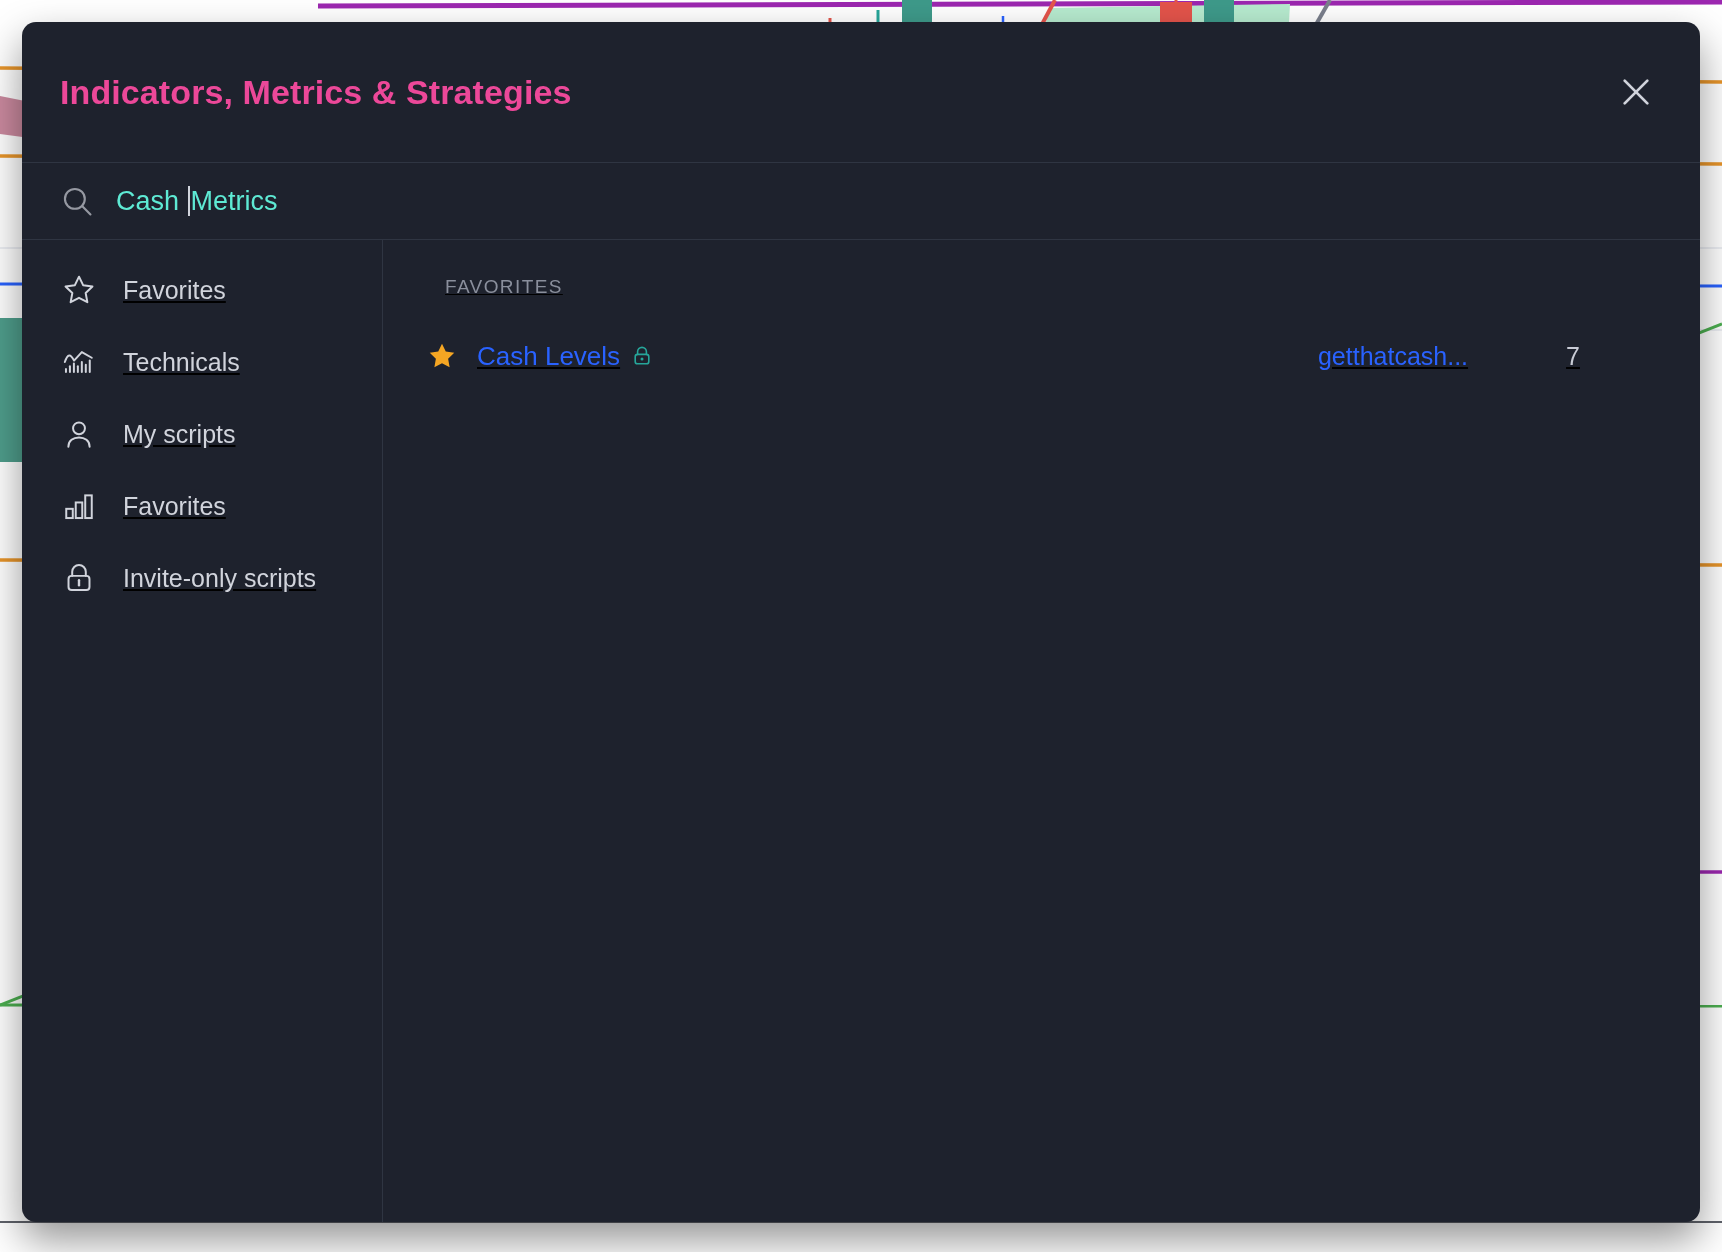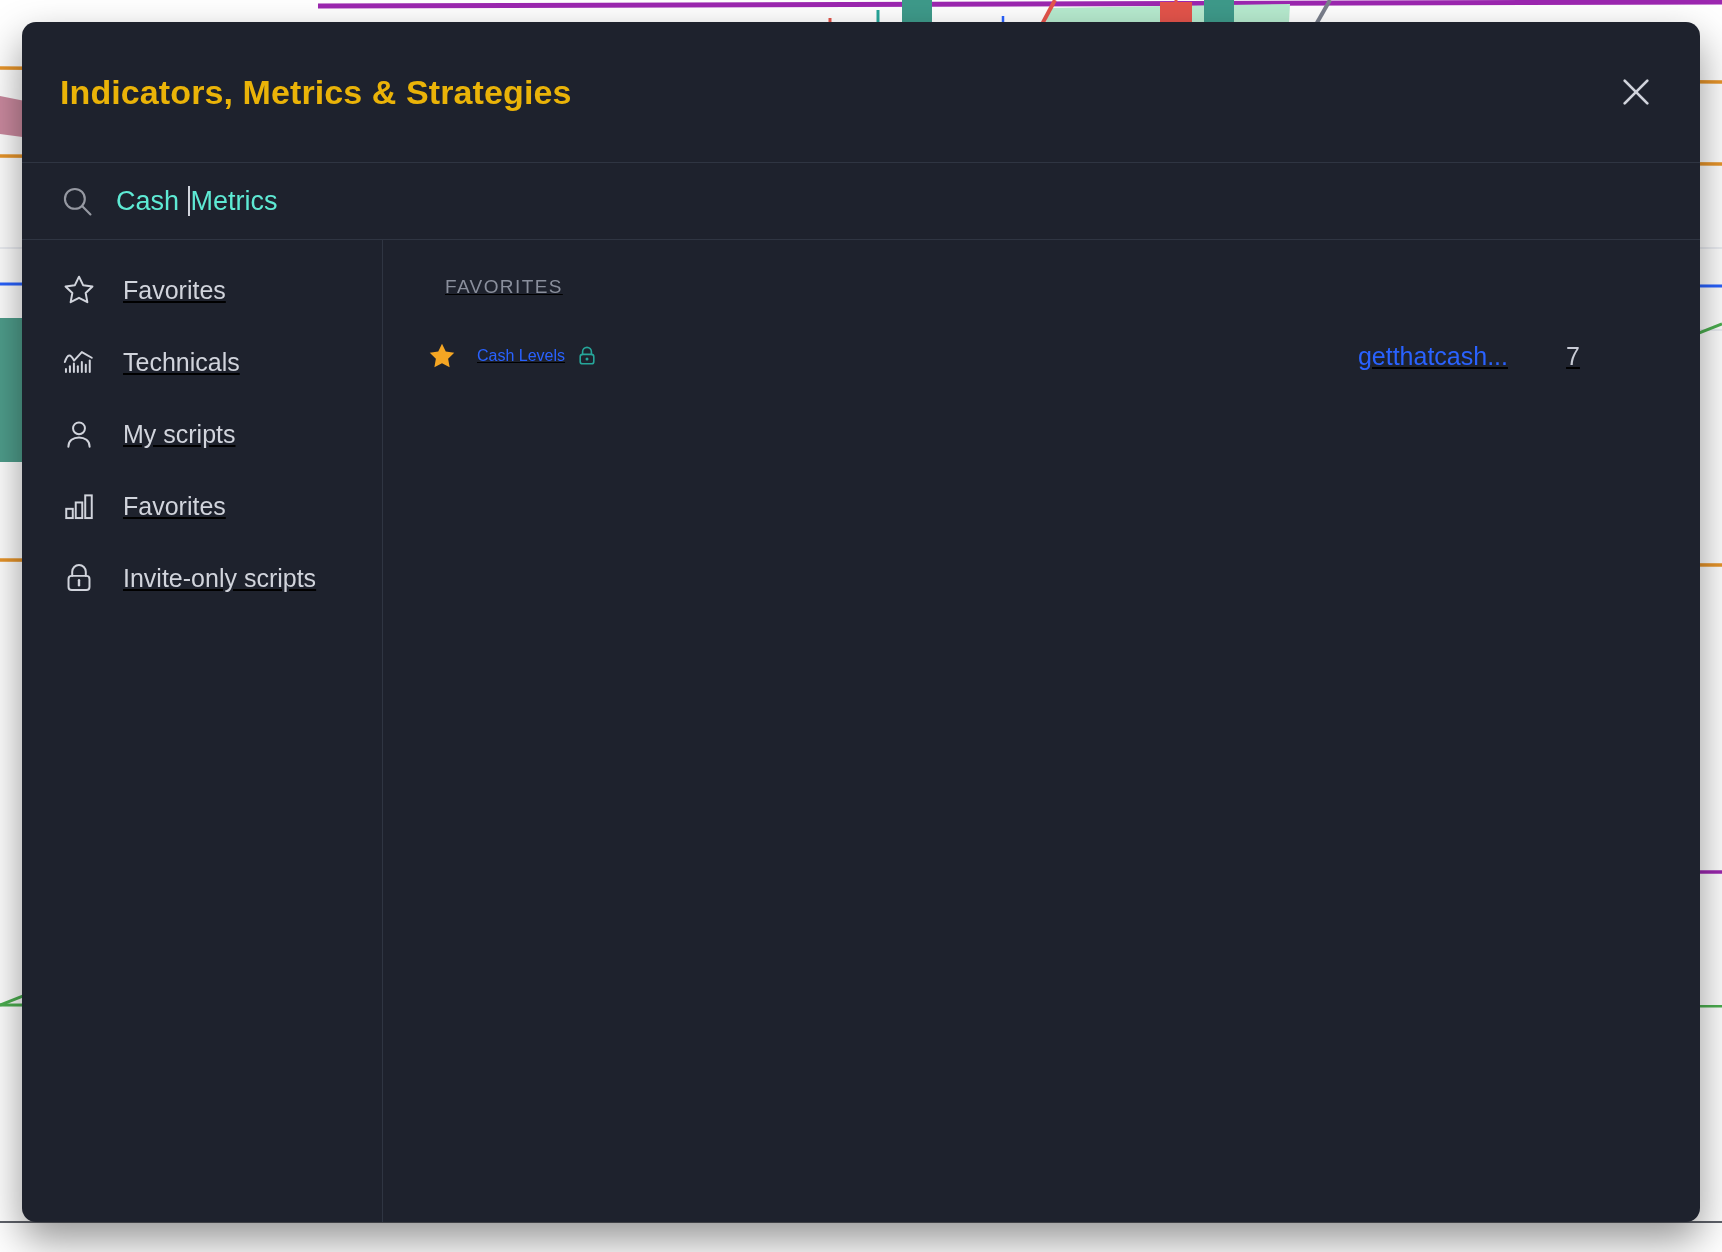--- a/index.html
+++ b/index.html
@@ -46,21 +46,21 @@
   #modal-header {
     height: 141px;
     min-height: 141px;
     border-bottom: 1px solid #2F3542;
     display: flex;
     align-items: center;
     padding: 0 38px 0 38px;
     box-sizing: border-box;
   }
   #modal-title {
-    color: #eab308;
+    color: #ec4899;
     font-size: 34px;
     font-weight: bold;
     letter-spacing: 0.1px;
     flex: 1;
   }
   #close-button {
     width: 52px;
     height: 52px;
     display: flex;
     align-items: center;
@@ -159,35 +159,35 @@
     cursor: pointer;
   }
   .result-star {
     width: 30px;
     height: 30px;
     margin-right: 20px;
     flex: 0 0 auto;
   }
   .result-name {
     color: #2962FF;
-    font-size: 16px;
+    font-size: 26px;
     margin-right: 10px;
     white-space: nowrap;
   }
   .result-lock {
     width: 24px;
     height: 24px;
     flex: 0 0 auto;
   }
   .result-spacer { flex: 1; }
   .result-author {
     color: #2962FF;
     font-size: 25px;
     width: 230px;
-    text-align: right;
+    text-align: center;
     overflow: hidden;
     white-space: nowrap;
   }
   .result-count {
     color: #C9CCD6;
     font-size: 25px;
     width: 130px;
     text-align: center;
   }
 </style>

